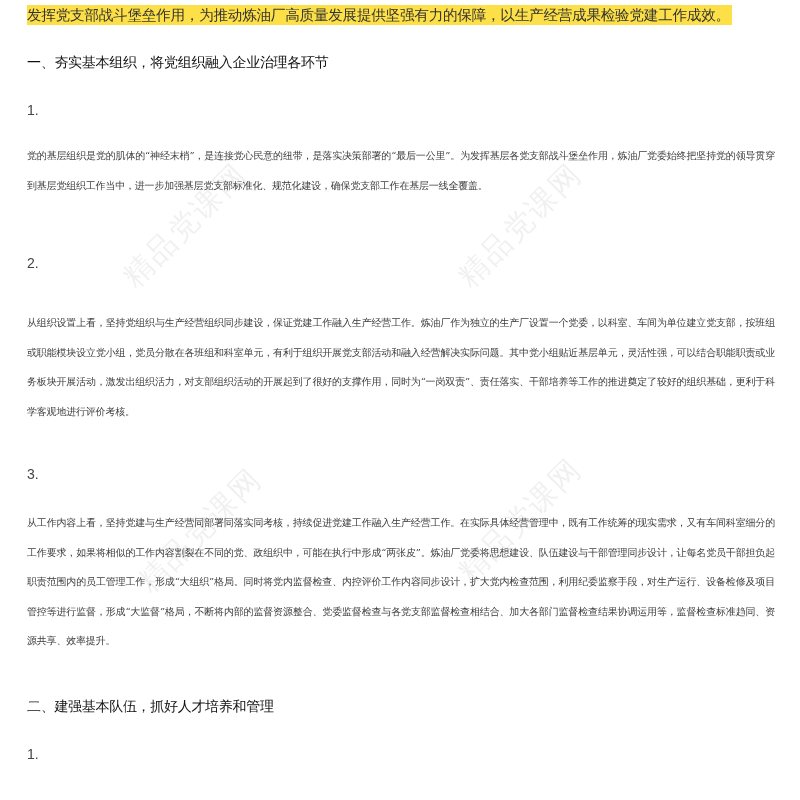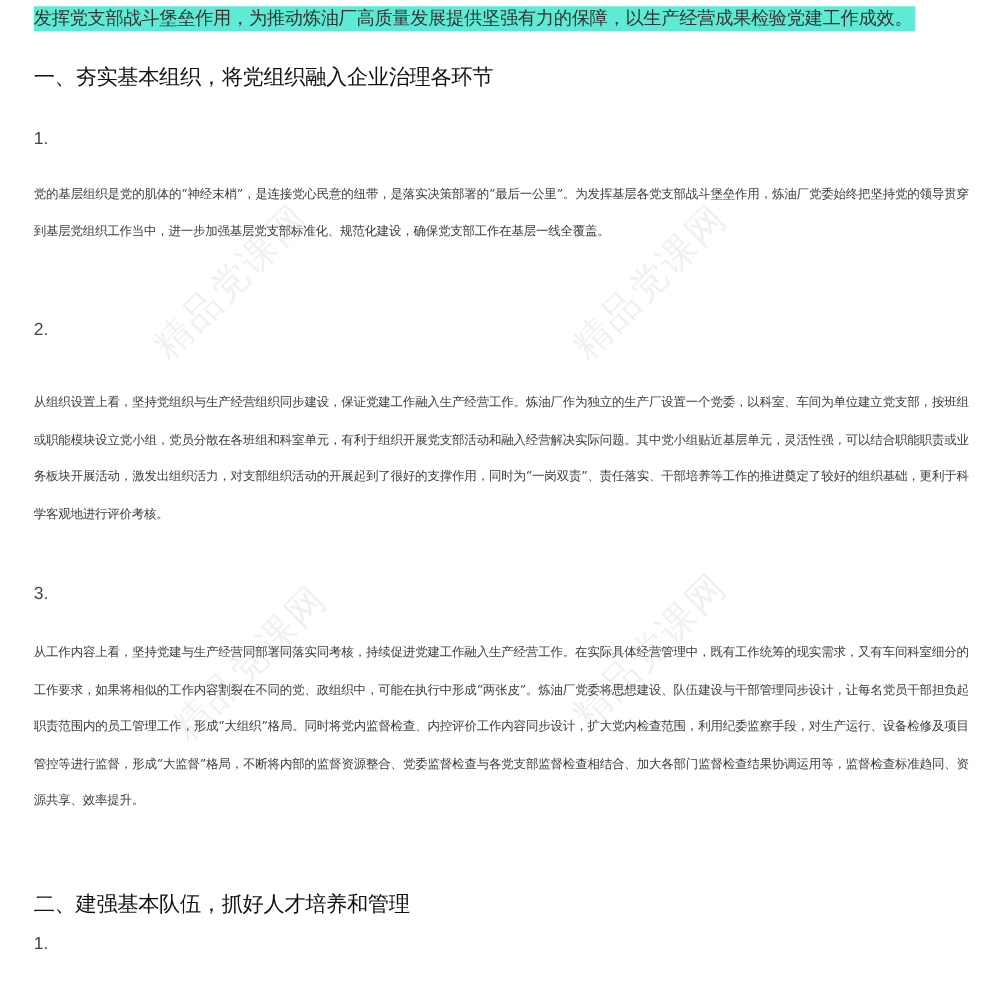--- a/index.html
+++ b/index.html
@@ -20,32 +20,32 @@
       left: 27px;
       top: 0;
       width: 750px;
     }
     .lead {
       position: absolute;
       top: 5px;
       left: 0;
       width: 705px;
       height: 20px;
-      background: #5eead4;
+      background: #fde047;
       font-size: 14.6px;
       line-height: 20px;
       white-space: nowrap;
       color: #333;
       letter-spacing: -0.25px;
     }
     .h2 {
       position: absolute;
       left: 0;
       font-family: "DejaVu Sans", "Liberation Sans", sans-serif;
-      font-size: 17px;
+      font-size: 14px;
       color: #111;
       line-height: 24px;
       white-space: nowrap;
       letter-spacing: -0.3px;
     }
     .num {
       position: absolute;
       left: 0;
       font-family: "Liberation Sans", "DejaVu Sans", sans-serif;
       font-size: 14px;
@@ -91,17 +91,17 @@
 
   <div class="num" style="top:101px;">1.</div>
   <div class="para" style="top:141px;">党的基层组织是党的肌体的“神经末梢”，是连接党心民意的纽带，是落实决策部署的“最后一公里”。为发挥基层各党支部战斗堡垒作用，炼油厂党委始终把坚持党的领导贯穿到基层党组织工作当中，进一步加强基层党支部标准化、规范化建设，确保党支部工作在基层一线全覆盖。</div>
 
   <div class="num" style="top:254px;">2.</div>
   <div class="para" style="top:308px;">从组织设置上看，坚持党组织与生产经营组织同步建设，保证党建工作融入生产经营工作。炼油厂作为独立的生产厂设置一个党委，以科室、车间为单位建立党支部，按班组或职能模块设立党小组，党员分散在各班组和科室单元，有利于组织开展党支部活动和融入经营解决实际问题。其中党小组贴近基层单元，灵活性强，可以结合职能职责或业务板块开展活动，激发出组织活力，对支部组织活动的开展起到了很好的支撑作用，同时为“一岗双责”、责任落实、干部培养等工作的推进奠定了较好的组织基础，更利于科学客观地进行评价考核。</div>
 
   <div class="num" style="top:465px;">3.</div>
   <div class="para" style="top:508px;">从工作内容上看，坚持党建与生产经营同部署同落实同考核，持续促进党建工作融入生产经营工作。在实际具体经营管理中，既有工作统筹的现实需求，又有车间科室细分的工作要求，如果将相似的工作内容割裂在不同的党、政组织中，可能在执行中形成“两张皮”。炼油厂党委将思想建设、队伍建设与干部管理同步设计，让每名党员干部担负起职责范围内的员工管理工作，形成“大组织”格局。同时将党内监督检查、内控评价工作内容同步设计，扩大党内检查范围，利用纪委监察手段，对生产运行、设备检修及项目管控等进行监督，形成“大监督”格局，不断将内部的监督资源整合、党委监督检查与各党支部监督检查相结合、加大各部门监督检查结果协调运用等，监督检查标准趋同、资源共享、效率提升。</div>
 
-  <div class="h2" style="top:694px;margin-top:18px;">二、建强基本队伍，抓好人才培养和管理</div>
+  <div class="h2" style="top:694px;">二、建强基本队伍，抓好人才培养和管理</div>
 
   <div class="num" style="top:745px;">1.</div>
 
 </div>
 
 </body></html>

